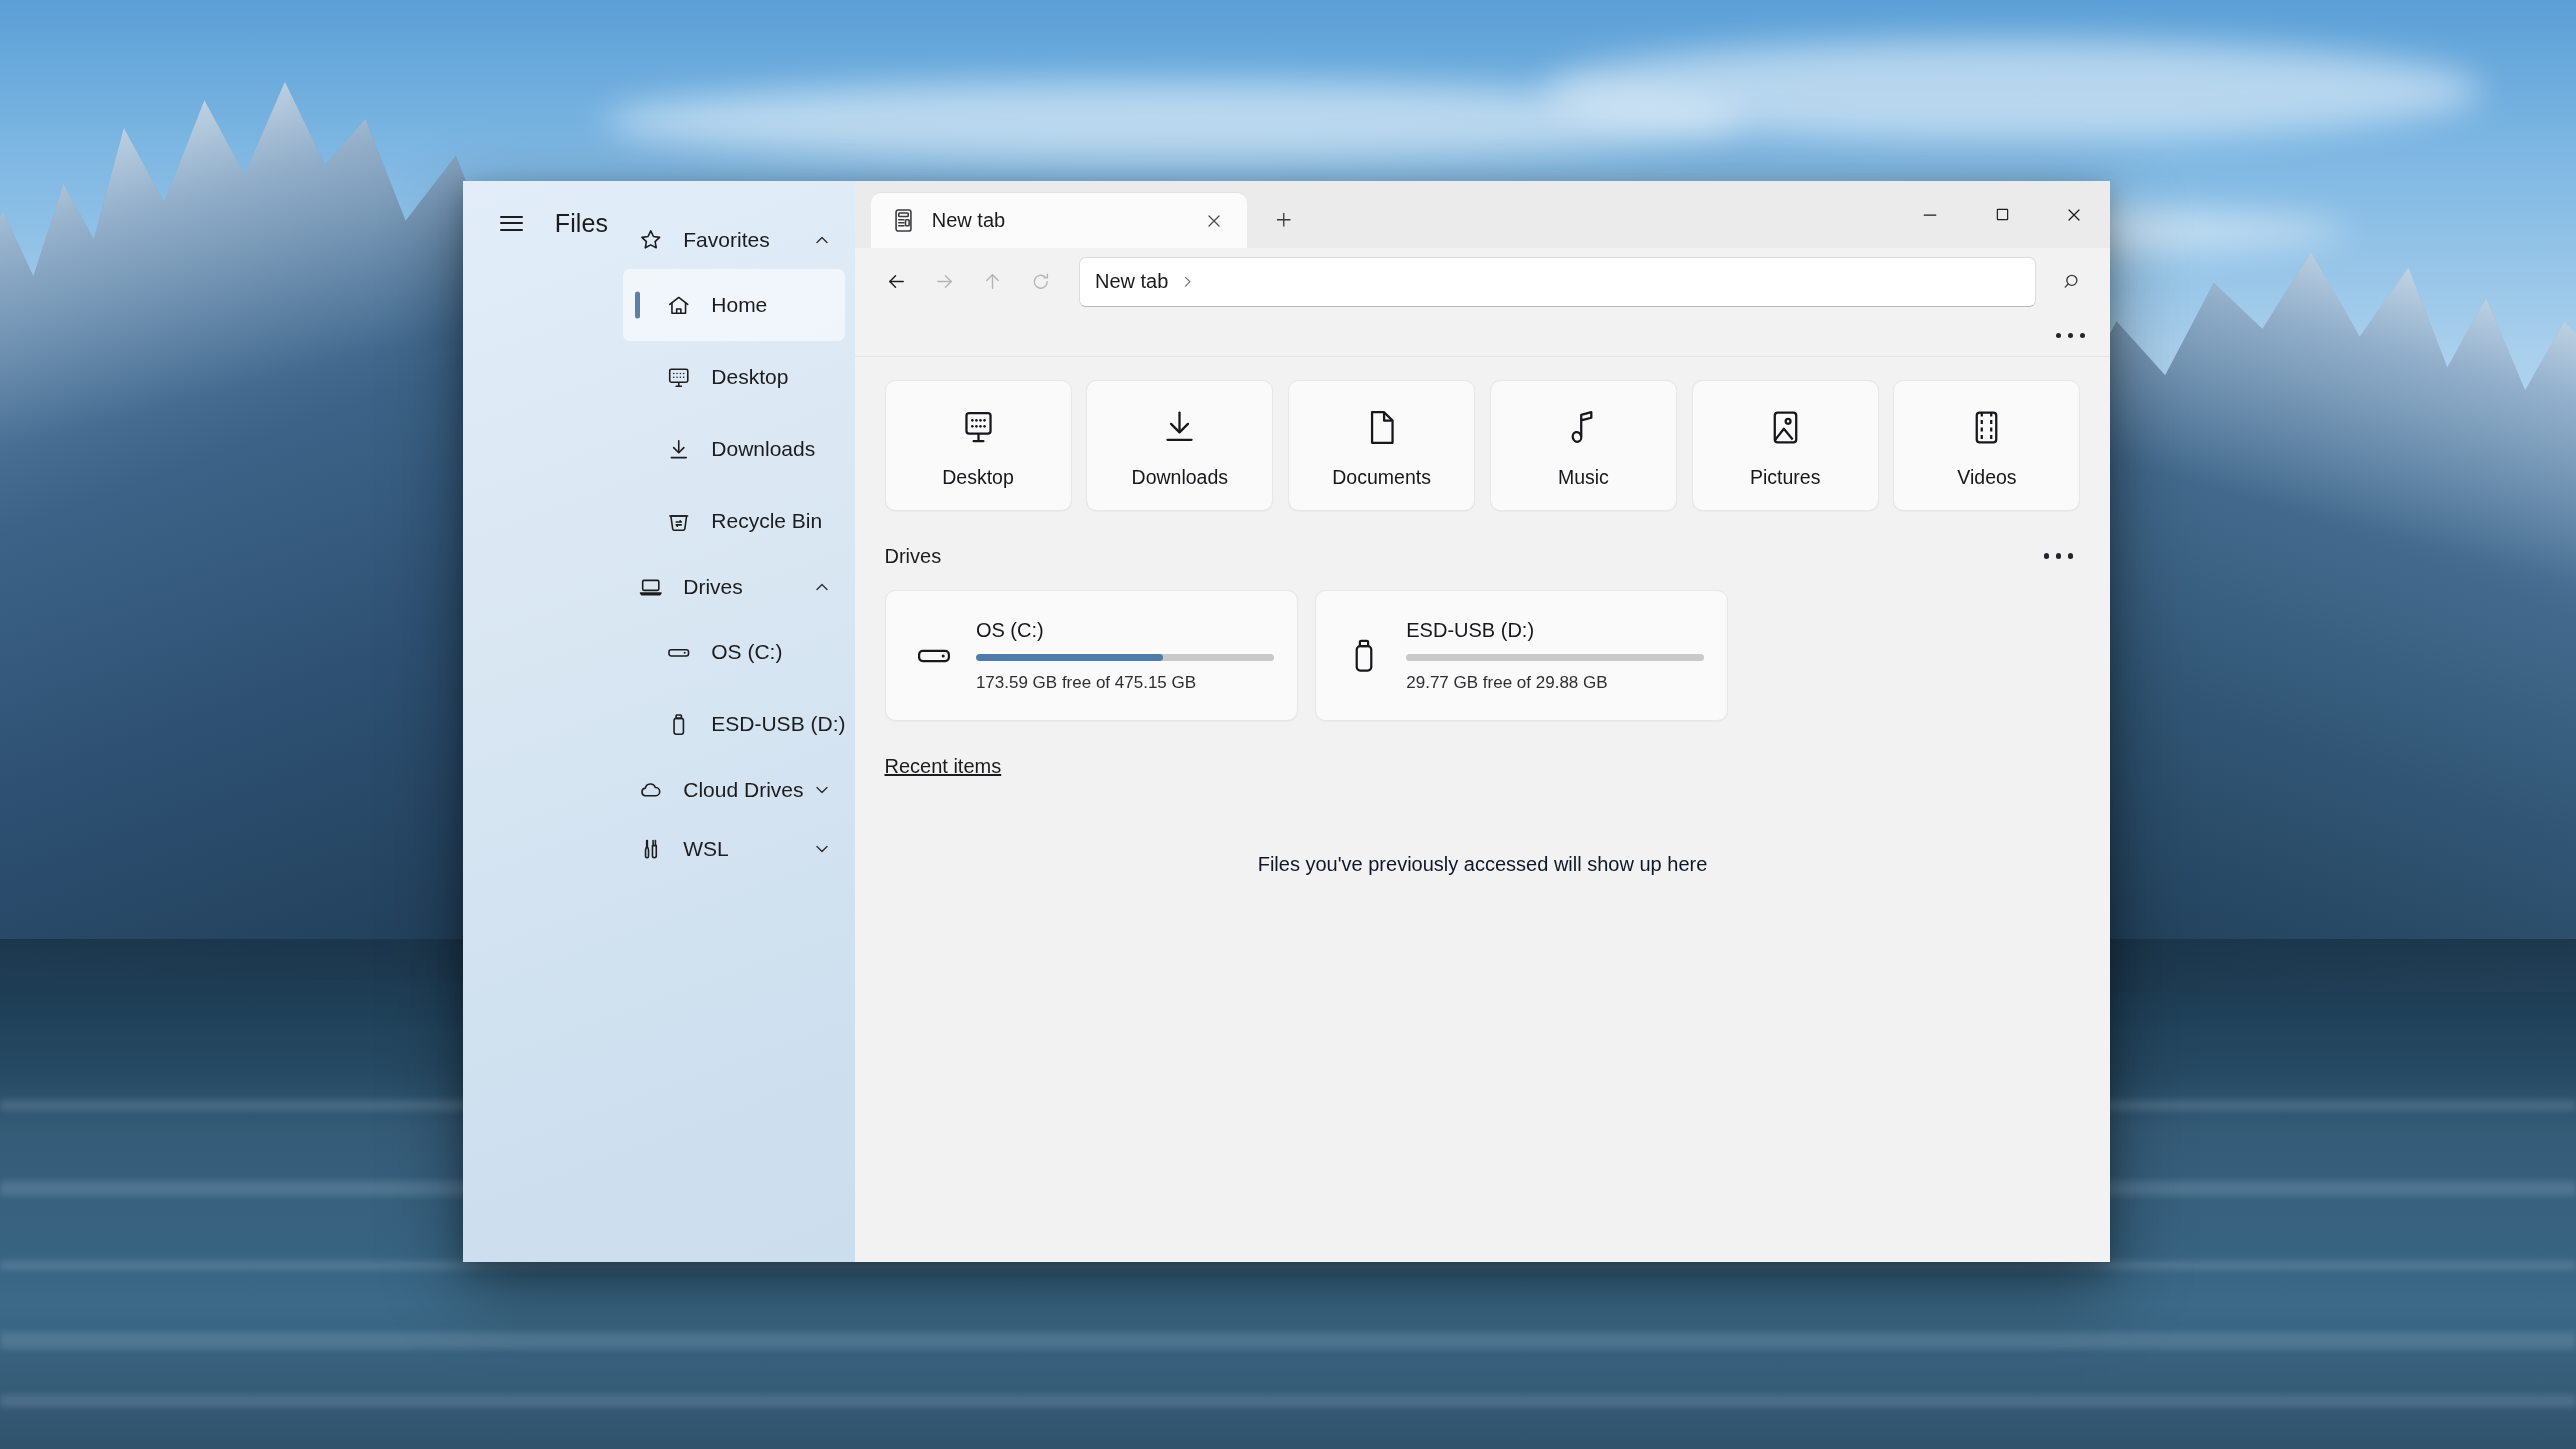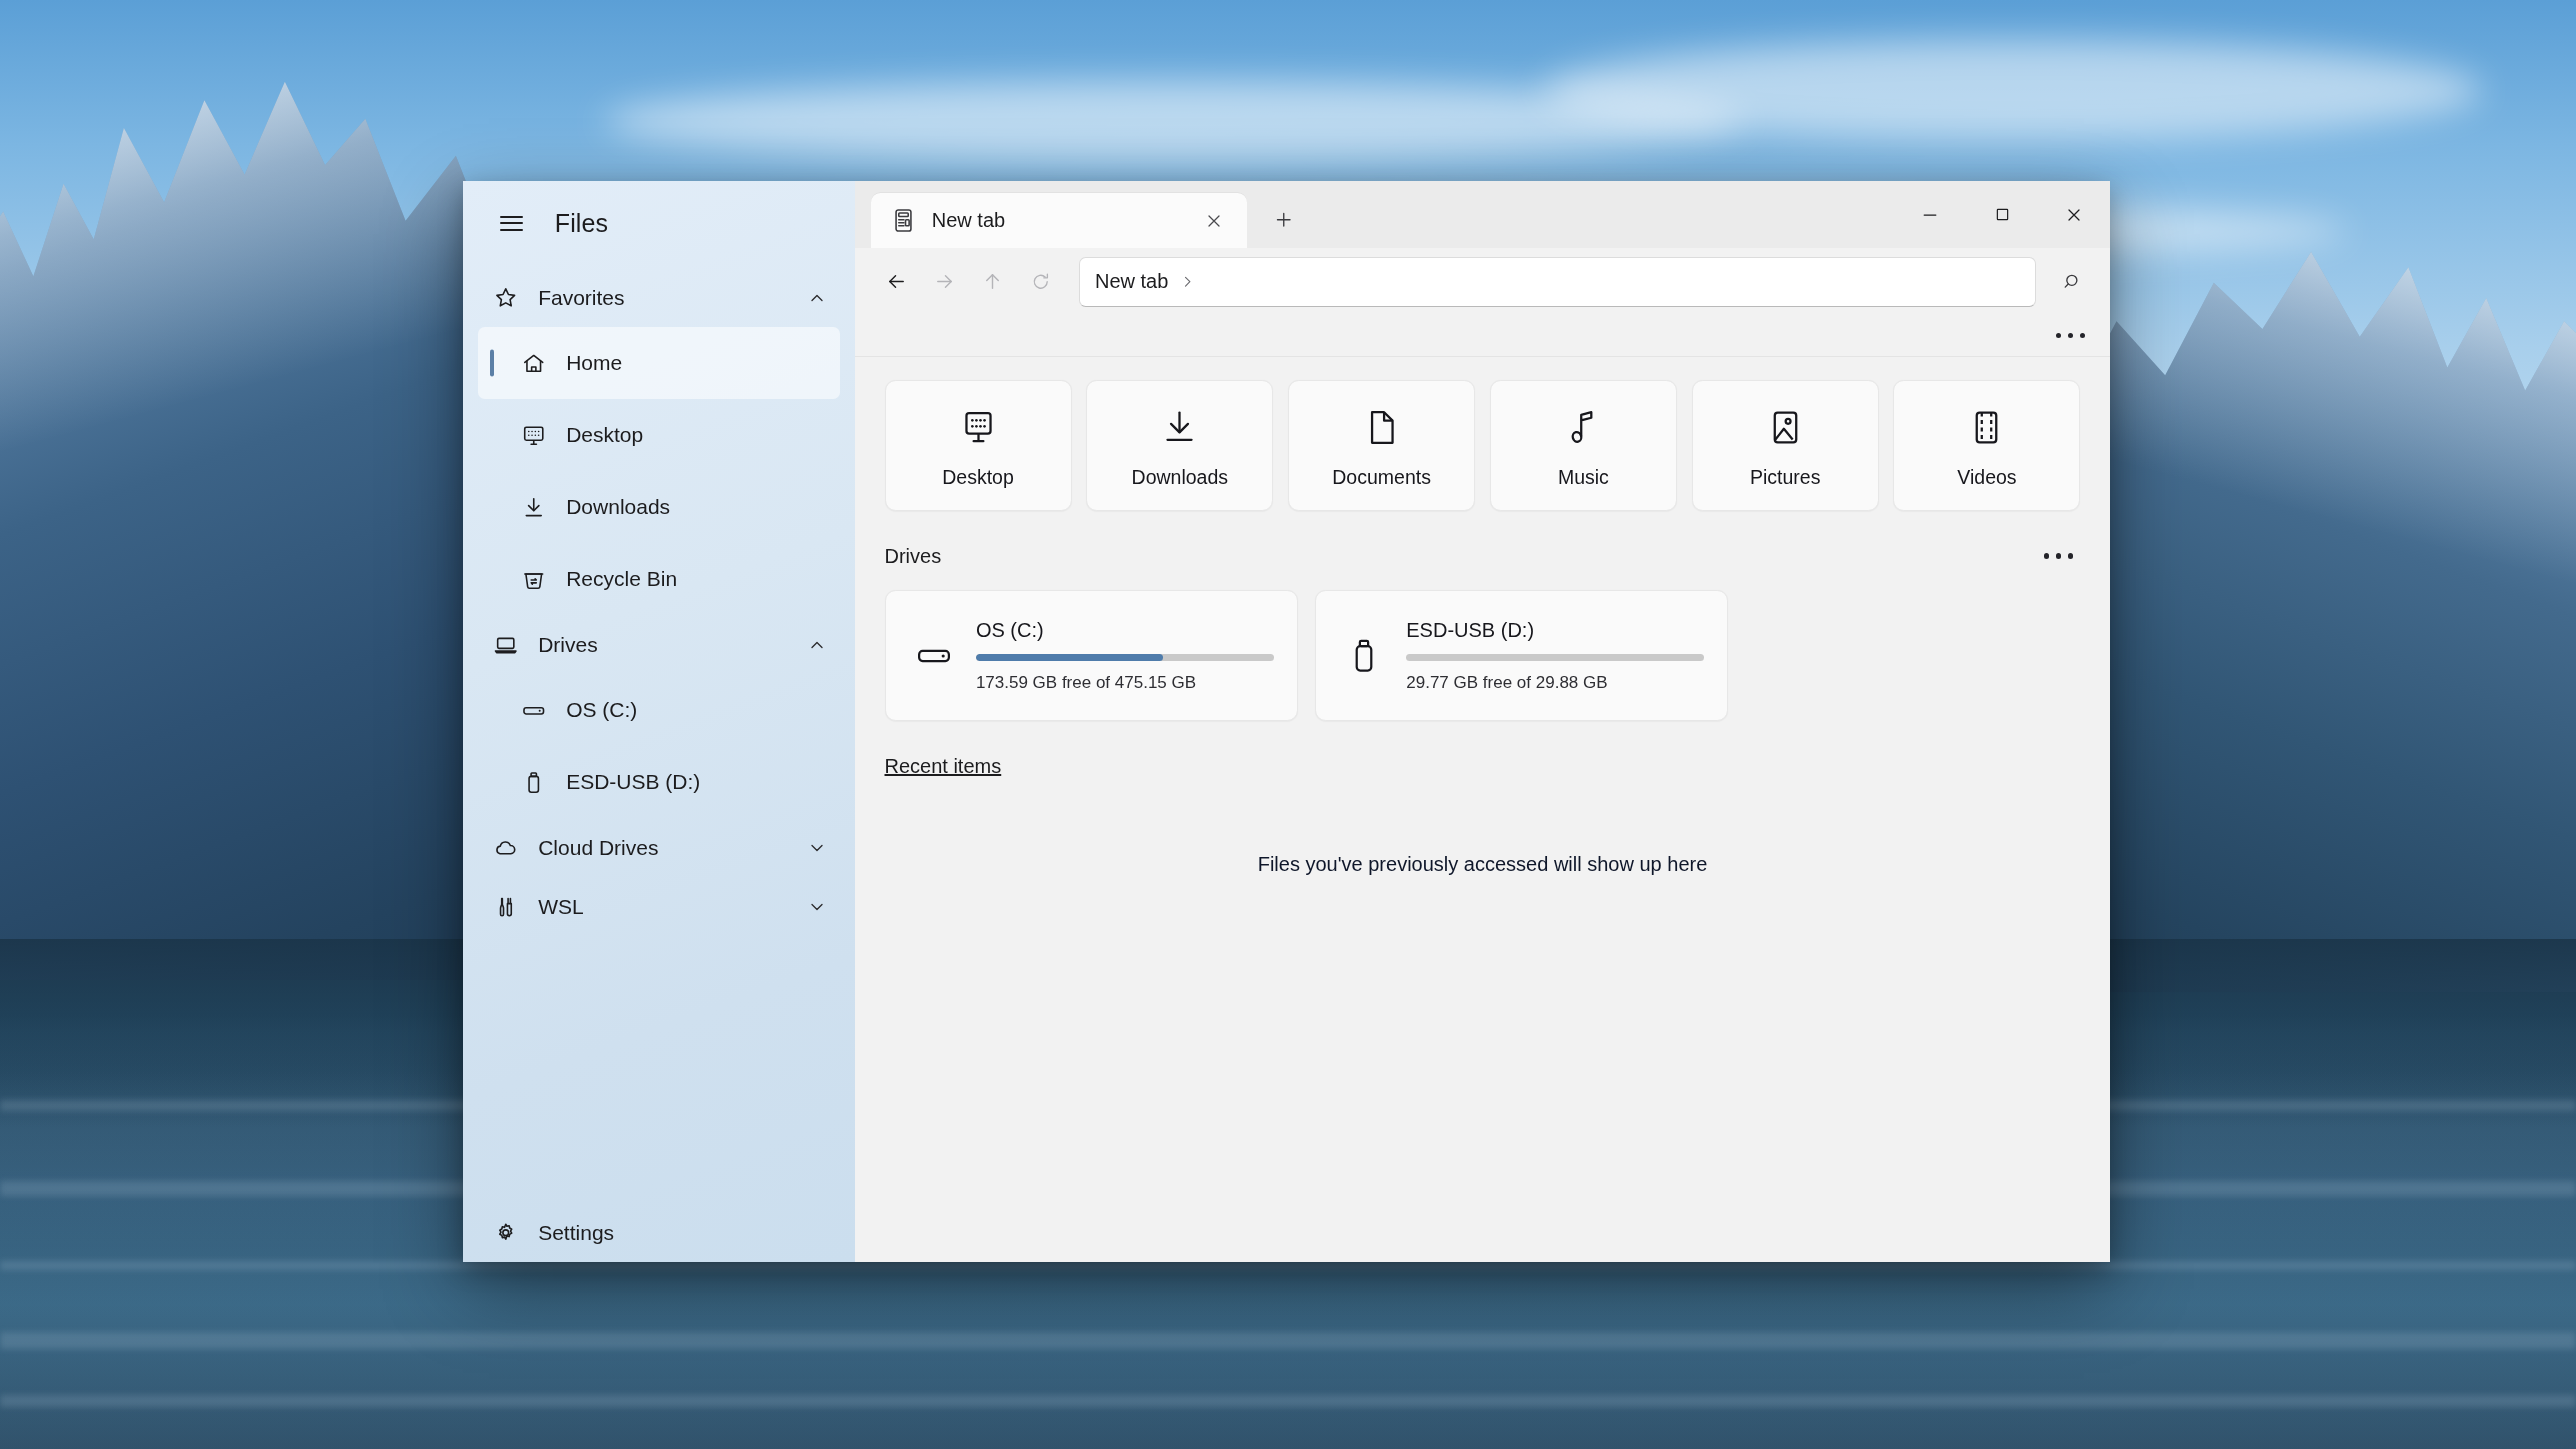--- a/index.html
+++ b/index.html
@@ -117,21 +117,21 @@
     box-shadow: 0 27px 74px rgba(0,0,0,0.42), 0 6.7px 23px rgba(0,0,0,0.26);
     overflow: hidden;
   }
 
   
   #sidebar {
     width: 392px;
     flex: 0 0 392px;
     background: linear-gradient(160deg, #e2edf8 0%, #d9e7f3 40%, #cfe0ef 75%, #cbdeee 100%);
     display: flex;
-    flex-direction: column;
+    flex-direction: row;
     padding-top: 13.4px;
     justify-content: space-between;
   }
 
   .sb-titlerow {
     display: flex;
     align-items: center;
     height: 58px;
     padding-left: 19px;
   }

